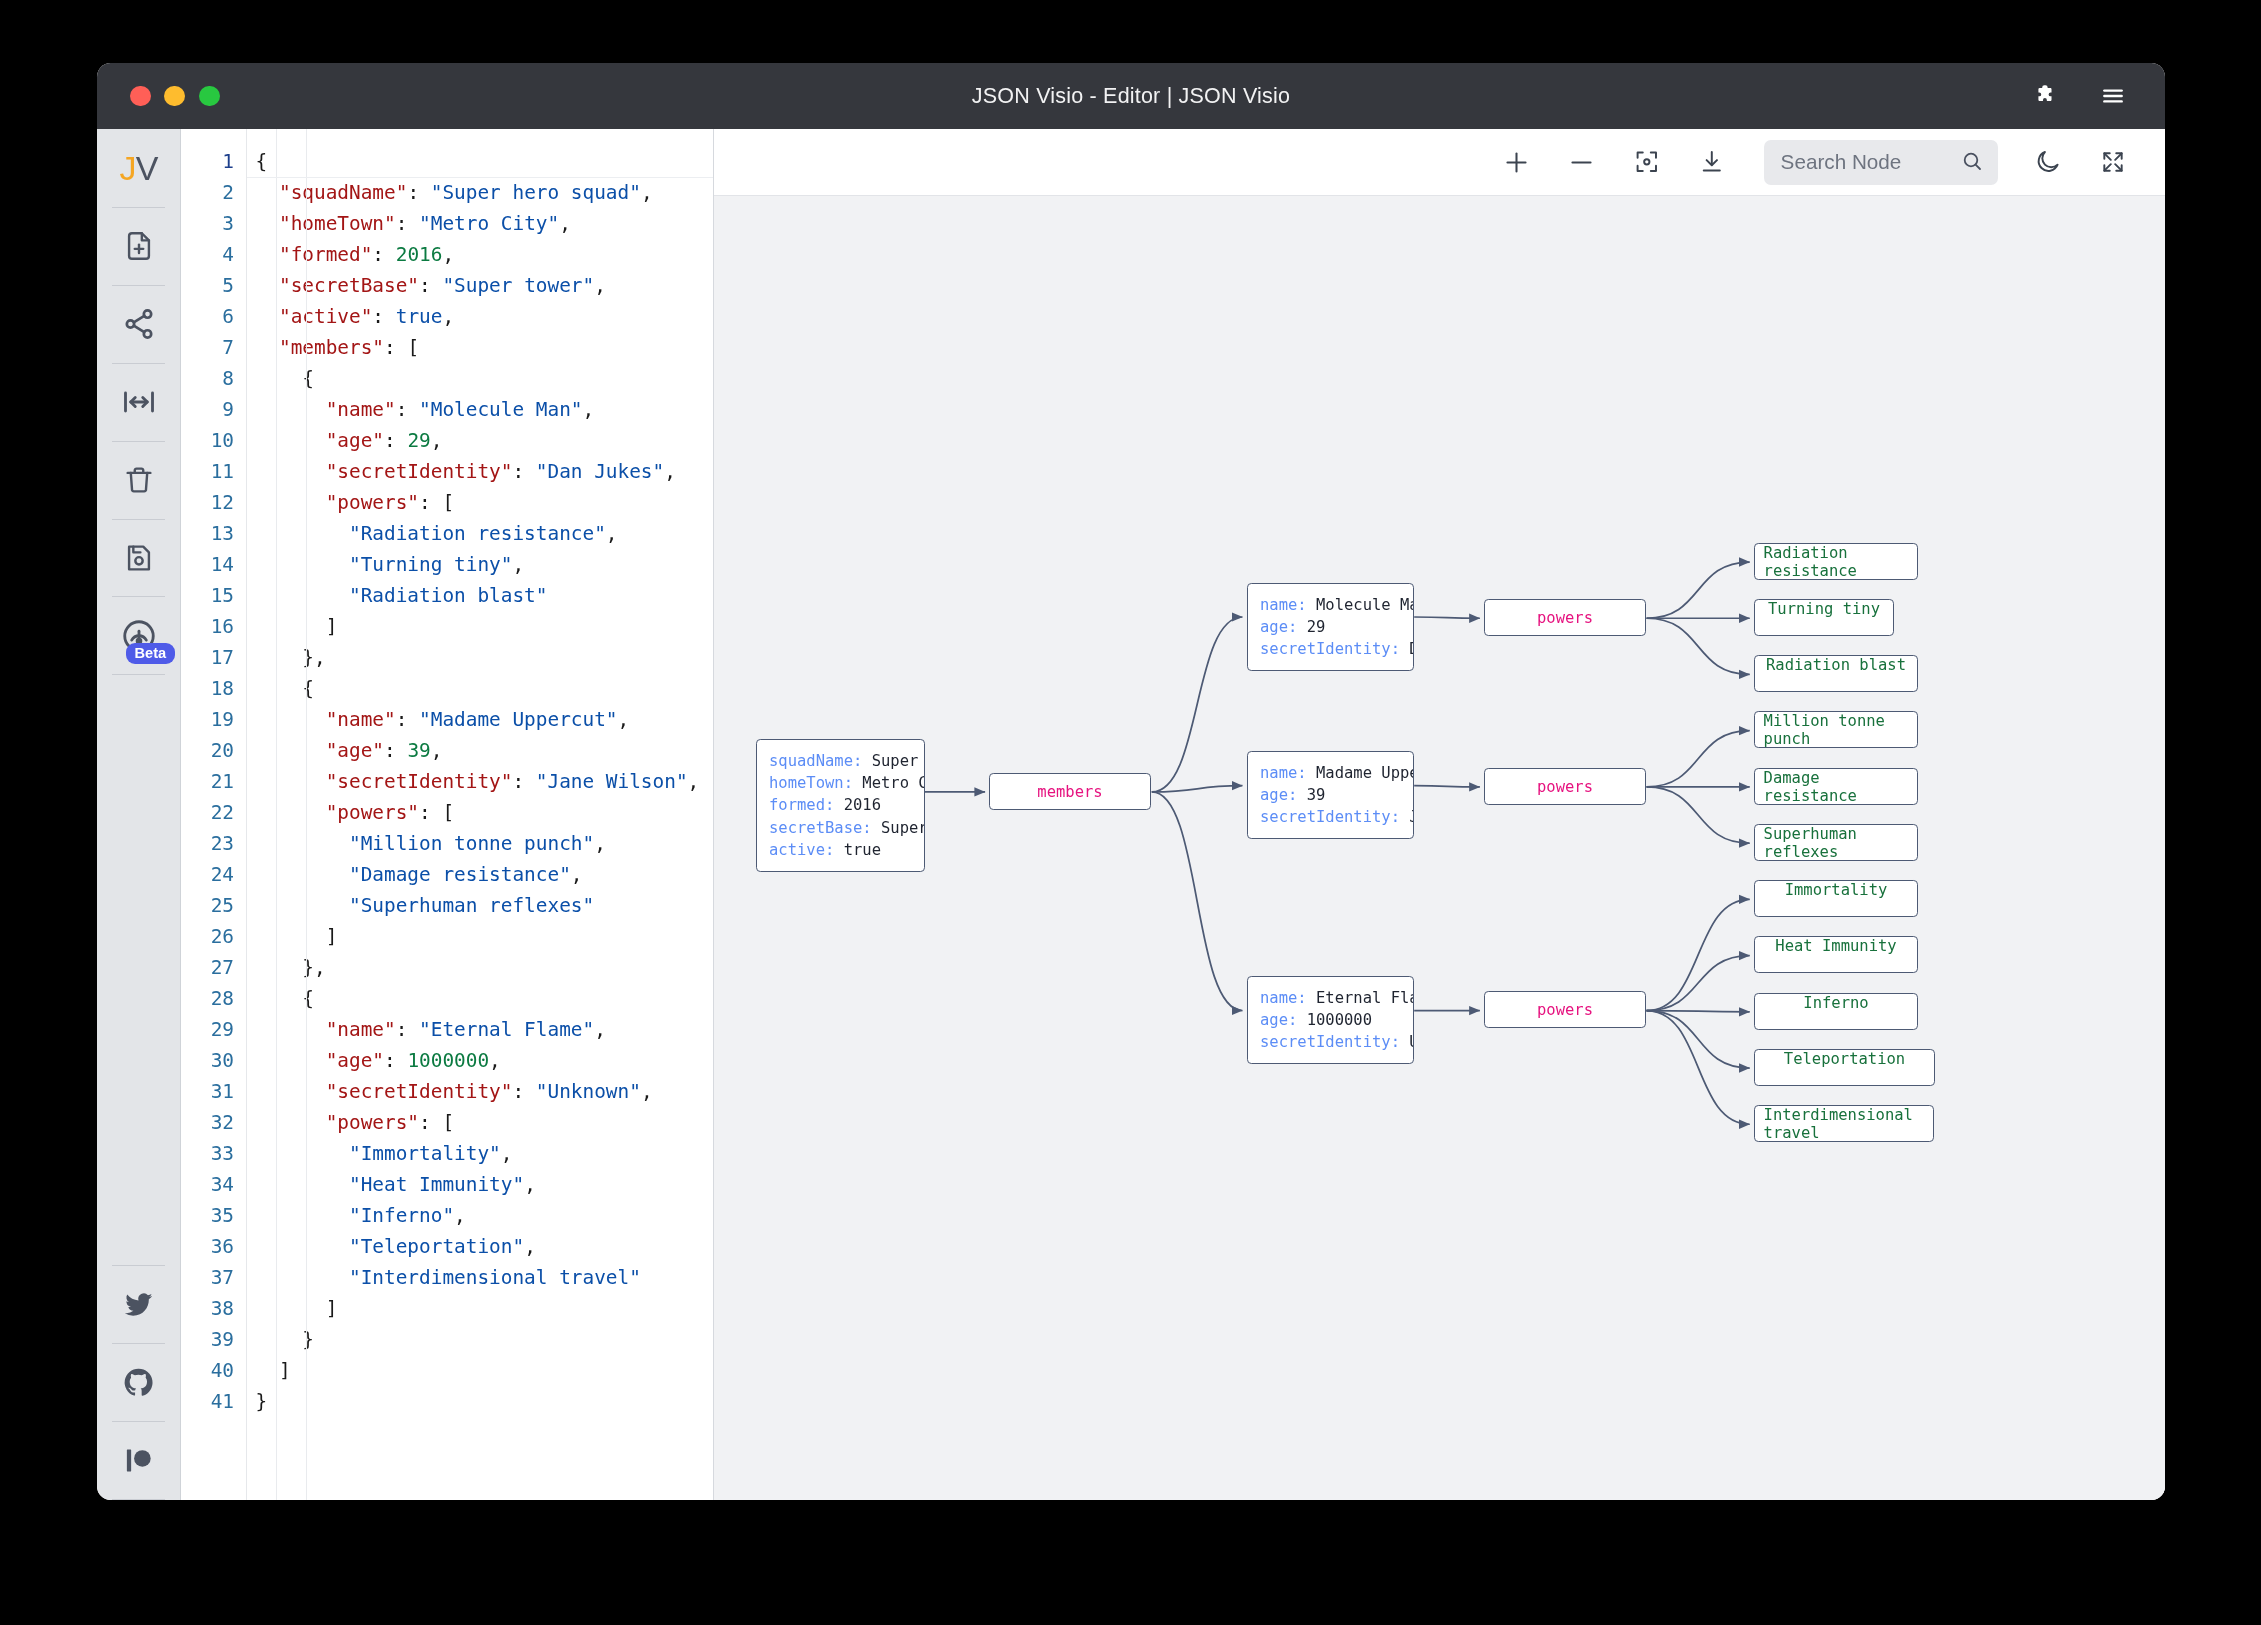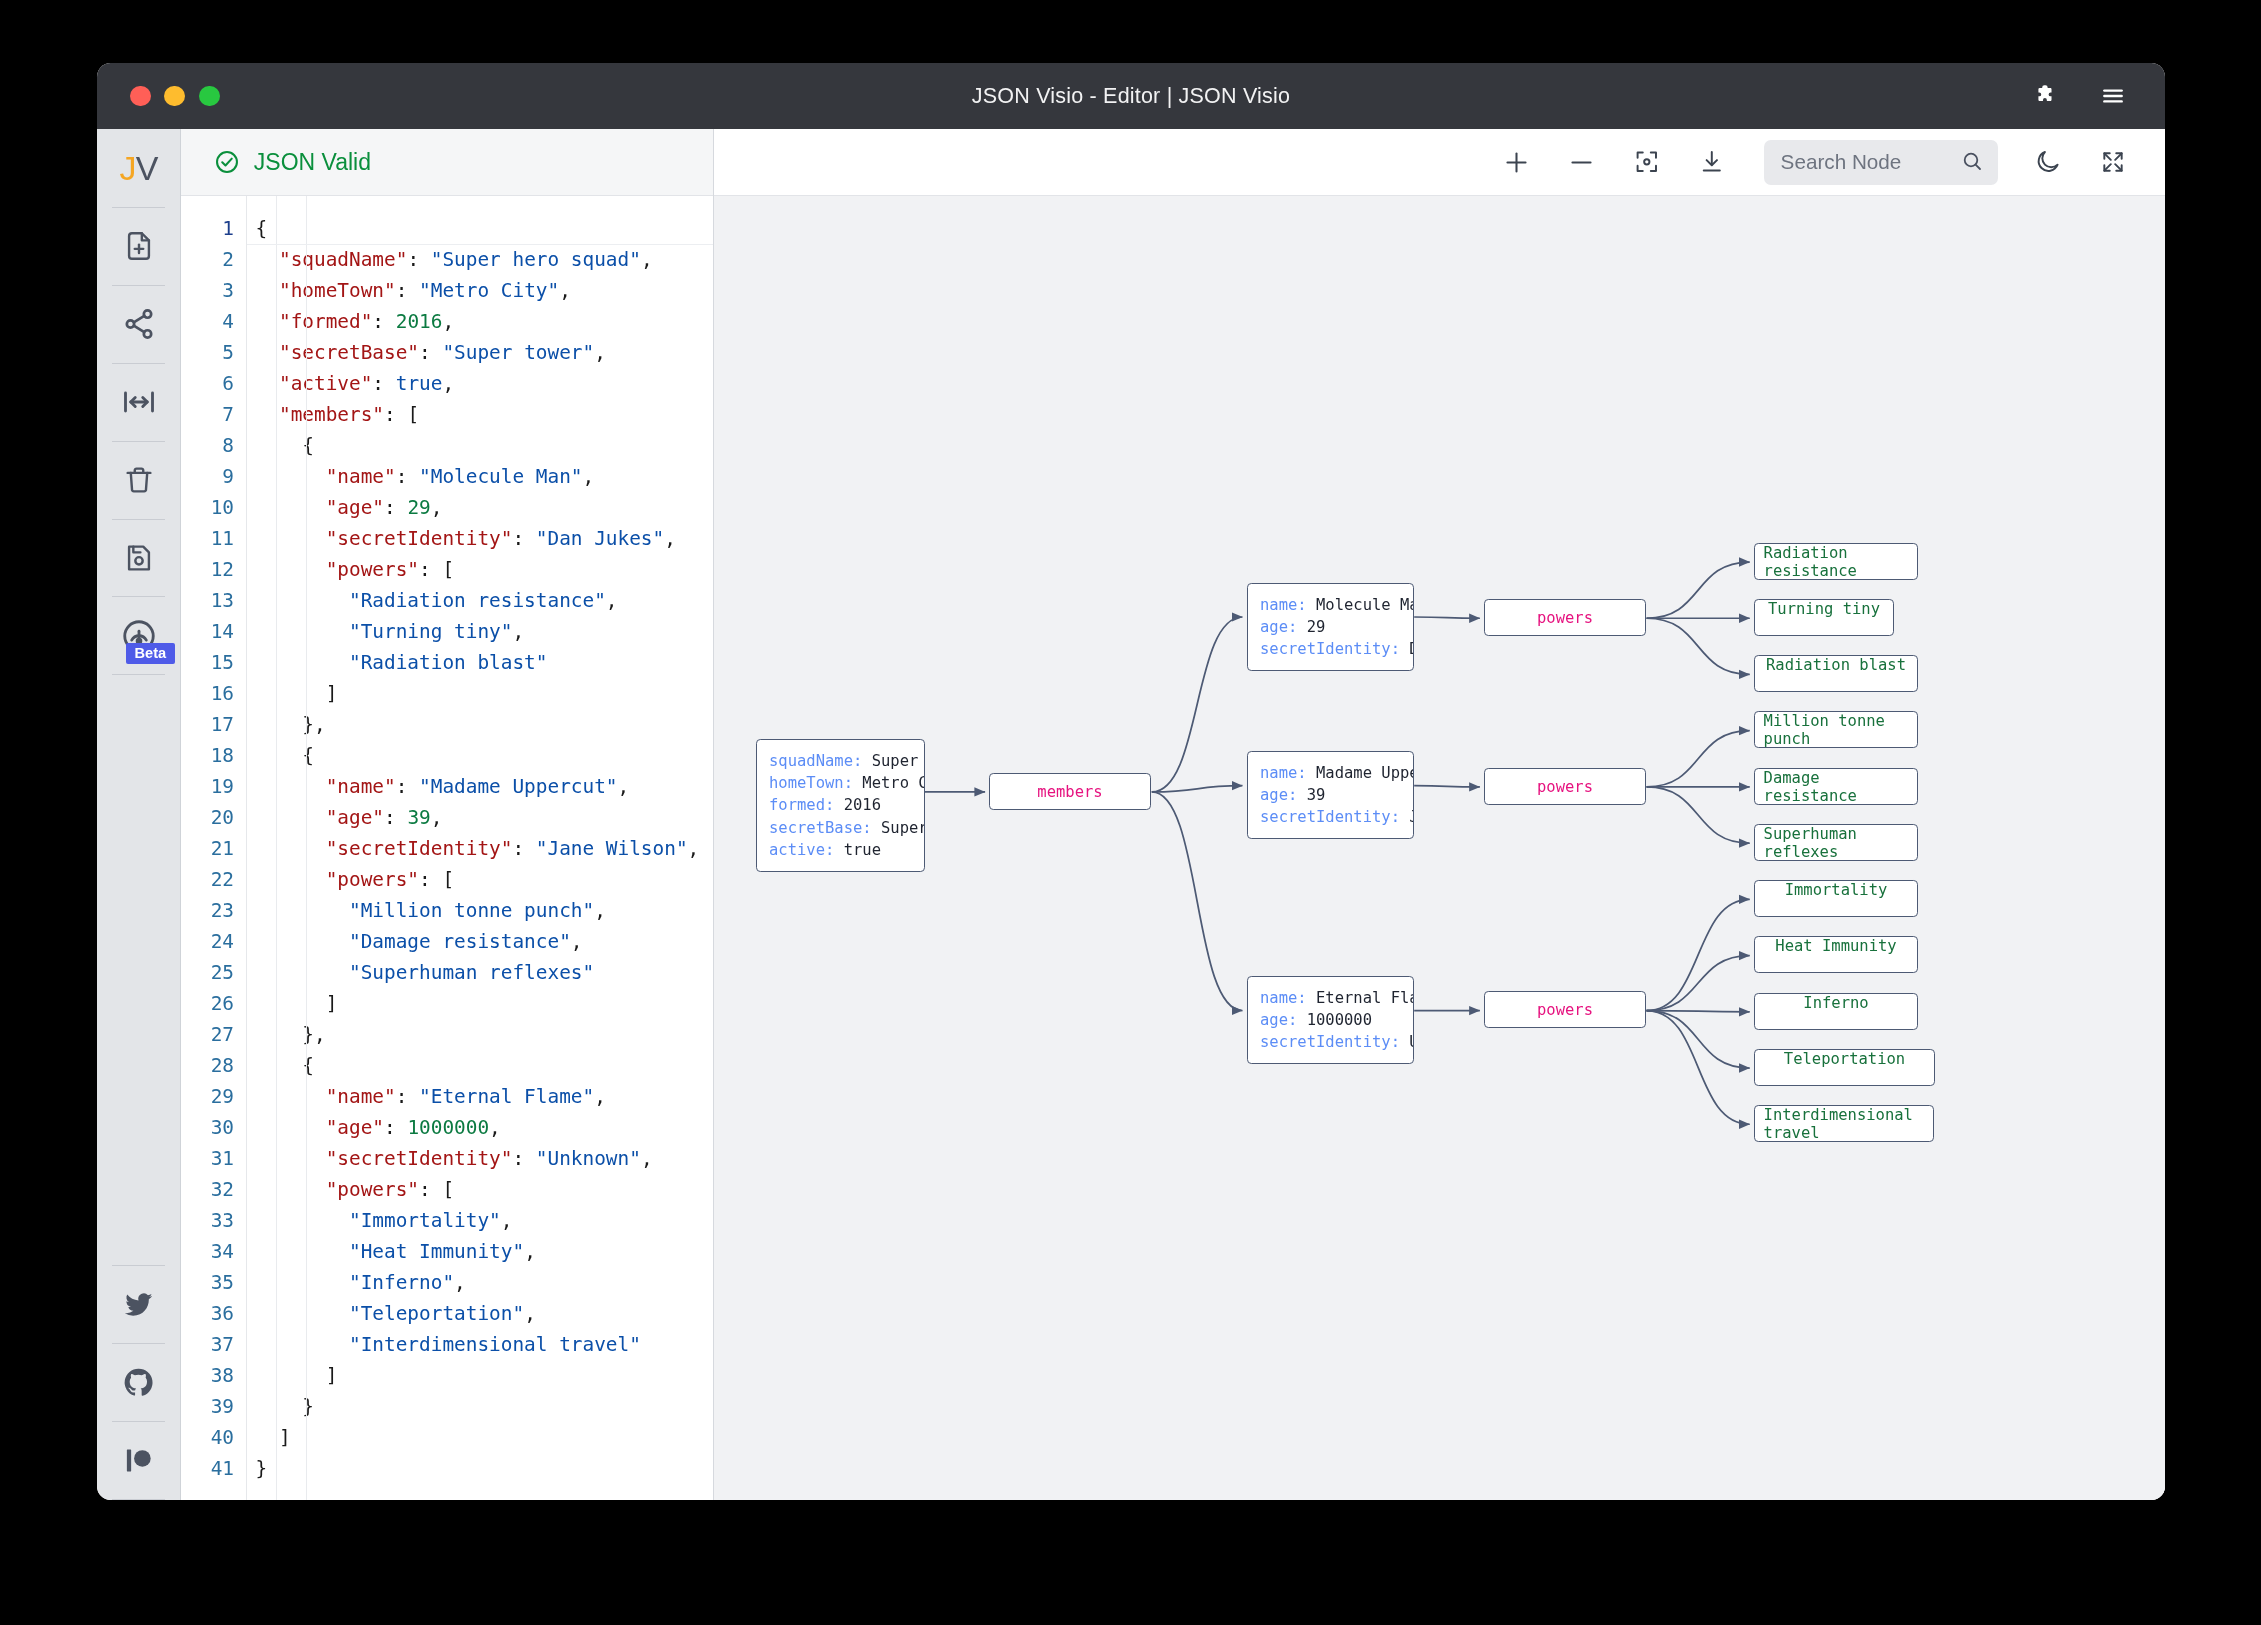--- a/index.html
+++ b/index.html
@@ -70,21 +70,21 @@
   .rail-btn {
     width: 100%; height: 77px;
     display: flex; align-items: center; justify-content: center;
     cursor: pointer; position: relative; color: #4c5361;
   }
   .rail-spacer { flex: 1 1 auto; }
   .beta-badge {
     position: absolute; right: 5.2px; bottom: 10.3px;
     background: #4f5be8; color: #fff;
     font-size: 14.6px; font-weight: 600;
-    padding: 2.6px 8.6px 3.4px; border-radius: 2px;
+    padding: 2.6px 8.6px 3.4px; border-radius: 9px;
     font-family: "Liberation Sans", sans-serif;
     line-height: 1;
     margin-top: 36px;
   }
 
   
   #editor-pane {
     width: 533px; flex: 0 0 533px;
     display: flex; flex-direction: column;
     background: #ffffff;
@@ -312,29 +312,20 @@
       <div class="rail-btn">
         <svg width="31" height="31" viewBox="0 0 24 24" fill="#4c5361">
           <rect x="3" y="3.5" width="3.3" height="17" rx="0.3"></rect>
           <circle cx="15" cy="10.4" r="6.4"></circle>
         </svg>
       </div>
       <div class="rail-sep"></div>
     </div>
 
     <div id="editor-pane">
-      <div id="validity-bar">
-        <span class="check">
-          <svg width="26" height="26" viewBox="0 0 24 24" fill="none" stroke="#0a8f3c" stroke-width="1.9" stroke-linecap="round" stroke-linejoin="round">
-            <circle cx="12" cy="12" r="9.2"></circle>
-            <polyline points="7.6,12.3 10.6,15.2 16.4,8.9"></polyline>
-          </svg>
-        </span>
-        <span id="validity-text">JSON Valid</span>
-      </div>
 
       <div id="code-area">
         <div id="gutter">
             <div class="ln1">1</div>
             <div>2</div>
             <div>3</div>
             <div>4</div>
             <div>5</div>
             <div>6</div>
             <div>7</div>

